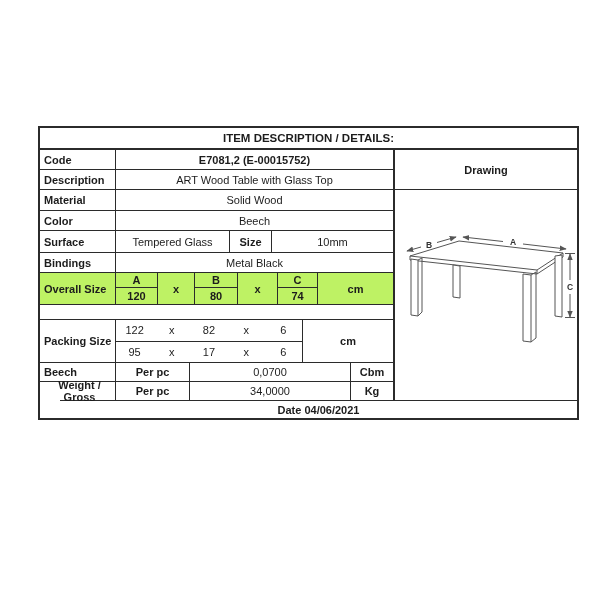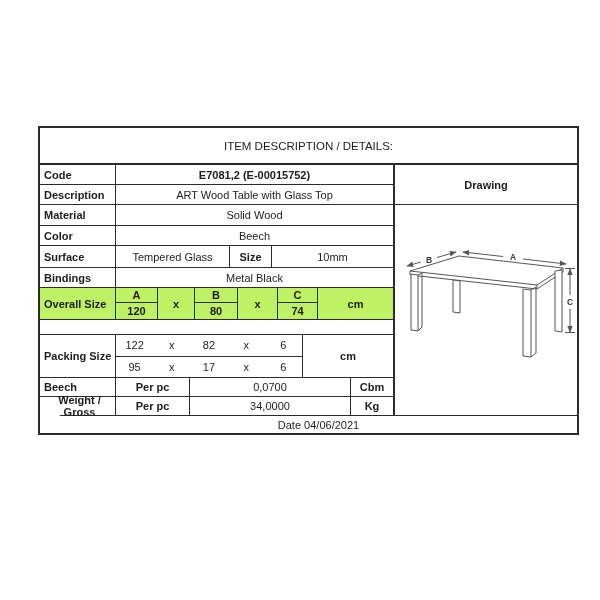--- a/index.html
+++ b/index.html
@@ -1,21 +1,21 @@
 <!DOCTYPE html>
 <html><head>
 <meta charset="utf-8">
 <style>
   * { margin:0; padding:0; box-sizing:border-box; }
   html,body { width:600px; height:600px; background:#ffffff; }
   body { font-family:"Liberation Sans", sans-serif; color:#1c1c1c; position:relative; }
 
   .spec-table { position:absolute; left:38px; top:126px; width:541px; border:2px solid #2b2b2b; background:#fff; }
 
-  .hdr-row { height:37px; border-bottom:2px solid #2b2b2b; display:flex; align-items:center; justify-content:center; font-weight:normal; font-size:11.5px; }
+  .hdr-row { height:22px; border-bottom:2px solid #2b2b2b; display:flex; align-items:center; justify-content:center; font-weight:bold; font-size:11.5px; }
 
   .tbody { display:flex; }
   .main { width:353px; }
 
   .r { display:flex; border-bottom:1px solid #2b2b2b; background:#fff; }
   .r-code, .r-desc { height:20px; }
   .r-material { height:21px; }
   .r-color { height:20px; }
   .r-surface { height:22px; }
   .r-bindings { height:20px; }
@@ -42,21 +42,21 @@
   .packvals { width:187px; border-right:1px solid #2b2b2b; display:flex; flex-direction:column; }
   .packrow { flex:1; display:grid; grid-template-columns:repeat(5,1fr); align-items:center; font-size:11px; }
   .packrow span { text-align:center; }
   .packrow.first { border-bottom:1px solid #2b2b2b; }
 
   .drawcol { width:188px; border-left:2px solid #2b2b2b; display:flex; flex-direction:column;justify-content:flex-end; }
   .drawhdr { height:40px; border-bottom:1px solid #2b2b2b; display:flex; align-items:center; justify-content:center; font-weight:bold; font-size:11px; }
   .drawcell { height:210px; position:relative; }
   .drawcell svg { position:absolute; left:0; top:0; }
 
-  .date-row { height:18px; border-top:1px solid #2b2b2b; display:flex; align-items:center; justify-content:center; font-weight:normal; font-size:11px;margin-left:20px; }
+  .date-row { height:18px; border-top:1px solid #2b2b2b; display:flex; align-items:center; justify-content:center; font-weight:bold; font-size:11px;margin-left:20px; }
 
   svg text { font-family:"Liberation Sans", sans-serif; font-size:8.5px; font-weight:bold; fill:#333; }
 </style>
 </head>
 <body>
 
 <div class="spec-table">
 
   <div class="hdr-row">ITEM DESCRIPTION / DETAILS:</div>
 

